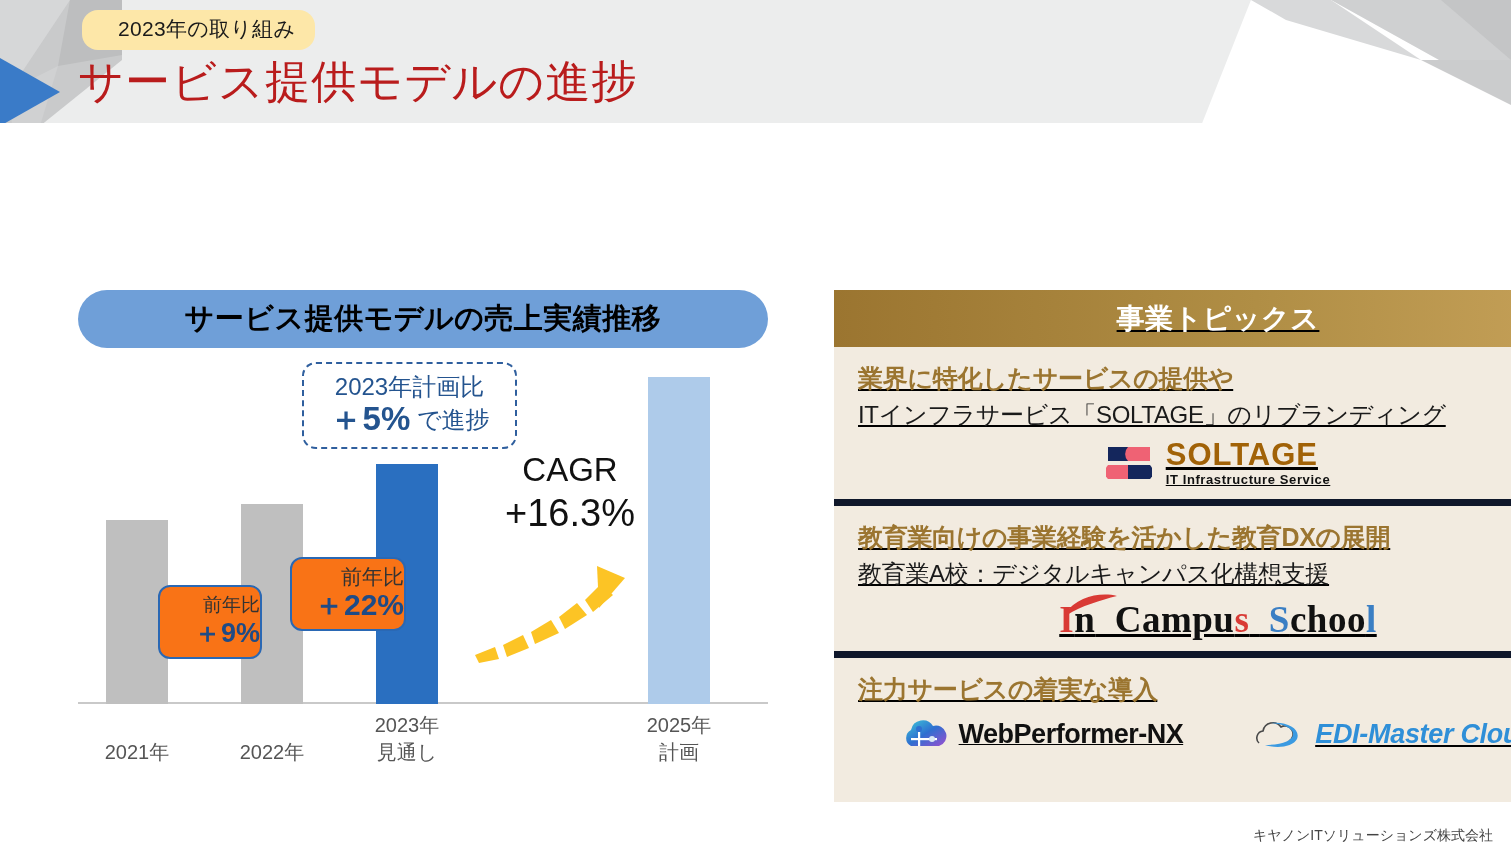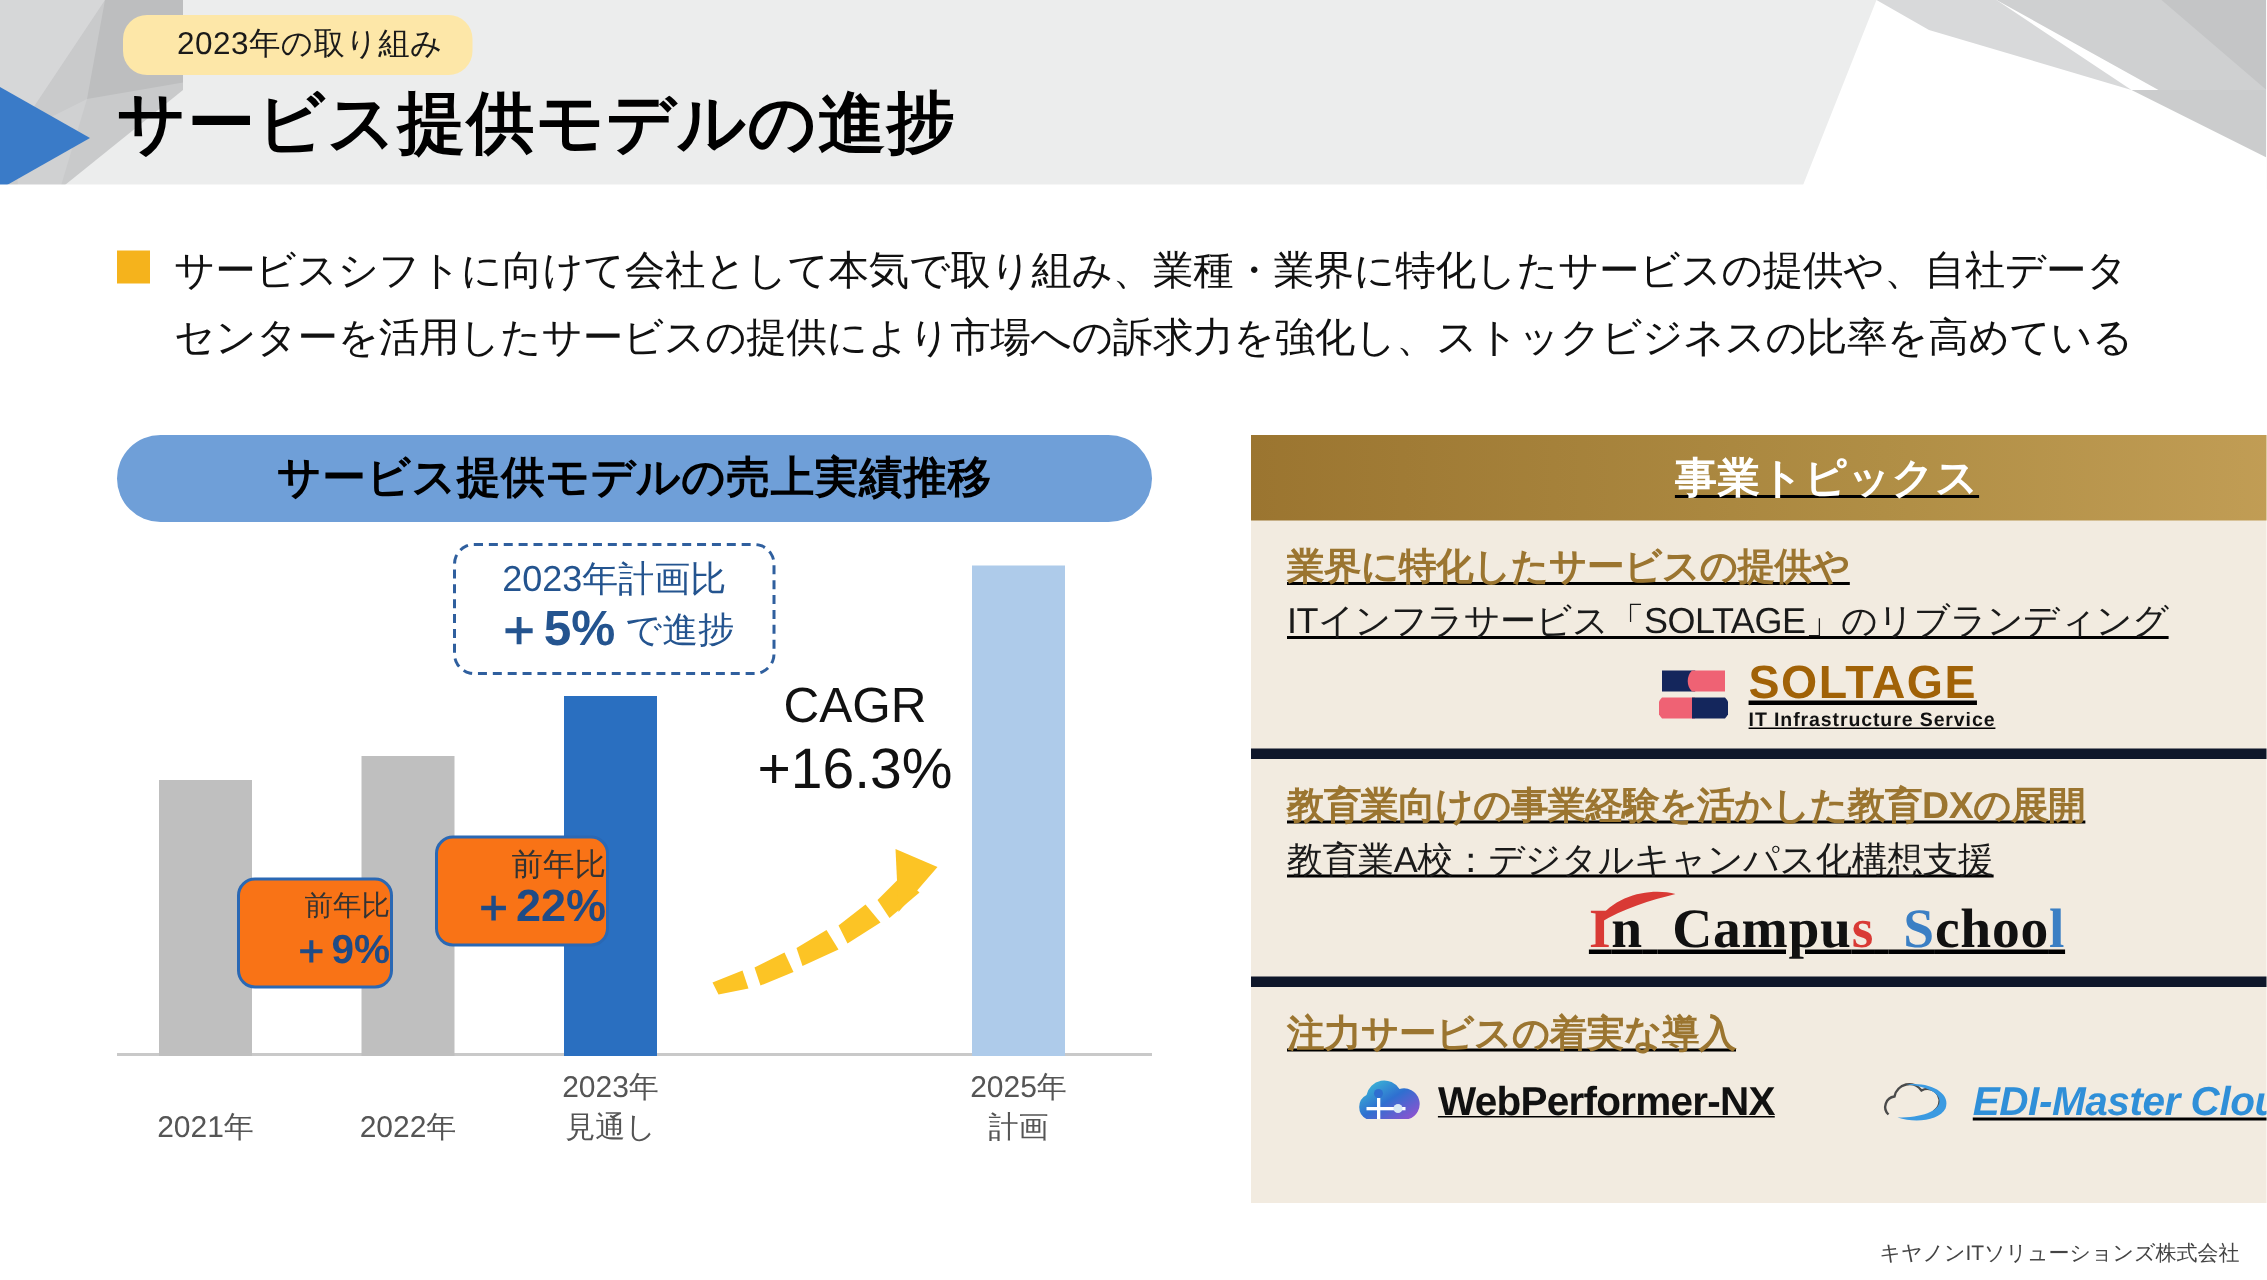--- a/index.html
+++ b/index.html
@@ -27,21 +27,21 @@
 
   .tag-pill {
     position: absolute; left: 82px; top: 10px;
     background: #fde7a8; border-radius: 16px;
     padding: 5px 20px 7px 36px;
     font-size: 21px; color: #1a1a1a; letter-spacing: .3px;
     font-family: "Liberation Sans", "DejaVu Sans", sans-serif;
   }
   .slide-title {
     position: absolute; left: 78px; top: 52px;
-    font-size: 45px; font-weight: bold; color: #000000; letter-spacing: 1px;
+    font-size: 45px; font-weight: normal; color: #b91c1c; letter-spacing: 1px;
     white-space: nowrap;
   }
 
   
   .lead { position: absolute; left: 78px; top: 158px; width: 1390px; display: flex; gap: 16px; }
   .lead-marker { width: 22px; height: 22px; background: #f5b31c; flex: none; margin-top: 9px; }
   .lead-text {
     font-size: 27px; line-height: 45px; color: #111; letter-spacing: -0.2px;
     font-family: "Liberation Sans", "DejaVu Sans", sans-serif;
   }
@@ -168,27 +168,20 @@
         <polygon points="60,0 140,0 230,60 95,20" fill="#d8d9da"></polygon>
         <polygon points="230,60 320,60 320,105" fill="#cbcccd"></polygon>
       </svg>
     </div>
 
     <div class="tag-pill">2023年の取り組み</div>
     <div class="slide-title">サービス提供モデルの進捗</div>
     <div class="hdr-underline"></div>
   </div>
 
-  <div class="lead">
-    <div class="lead-marker"></div>
-    <div class="lead-text">
-      <div>サービスシフトに向けて会社として本気で取り組み、業種・業界に特化したサービスの提供や、自社データ</div>
-      <div>センターを活用したサービスの提供により市場への訴求力を強化し、ストックビジネスの比率を高めている</div>
-    </div>
-  </div>
 
   <div class="chart-panel">
     <div class="chart-title-pill">サービス提供モデルの売上実績推移</div>
 
     <div class="plot">
 
       <div class="axis-line"></div>
 
       <div class="bar bar-2021" style="height:184px;background:#bfbfbf;"></div>
       <div class="bar bar-2022" style="height:200px;background:#bfbfbf;"></div>

